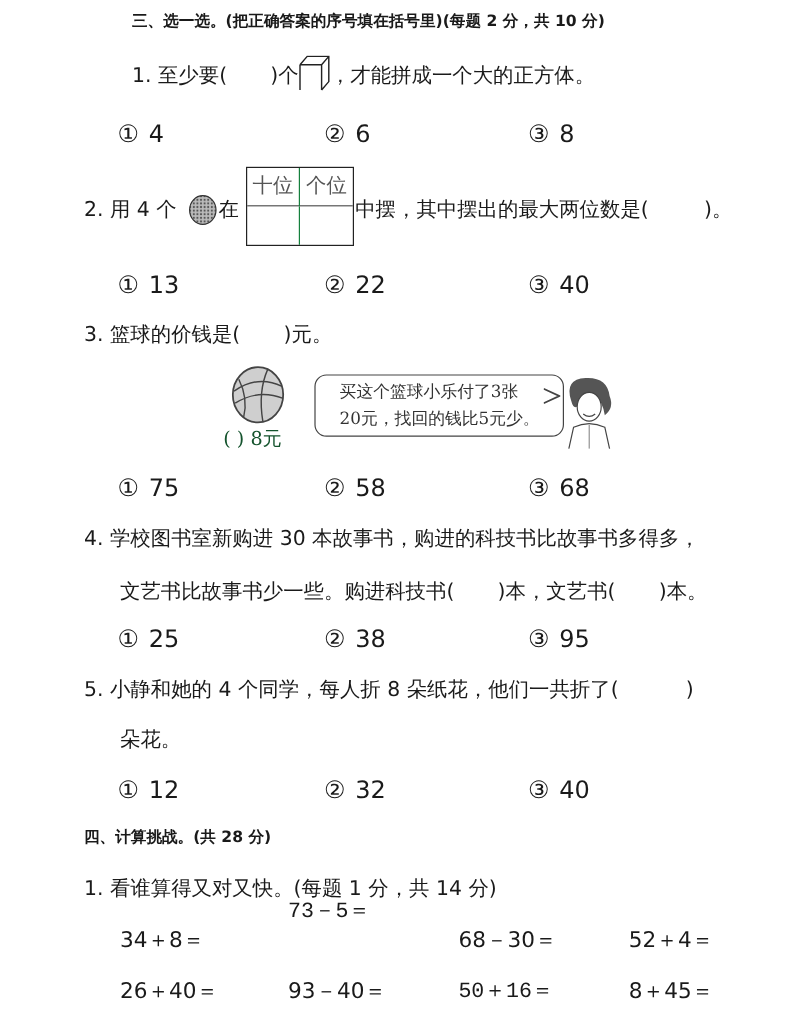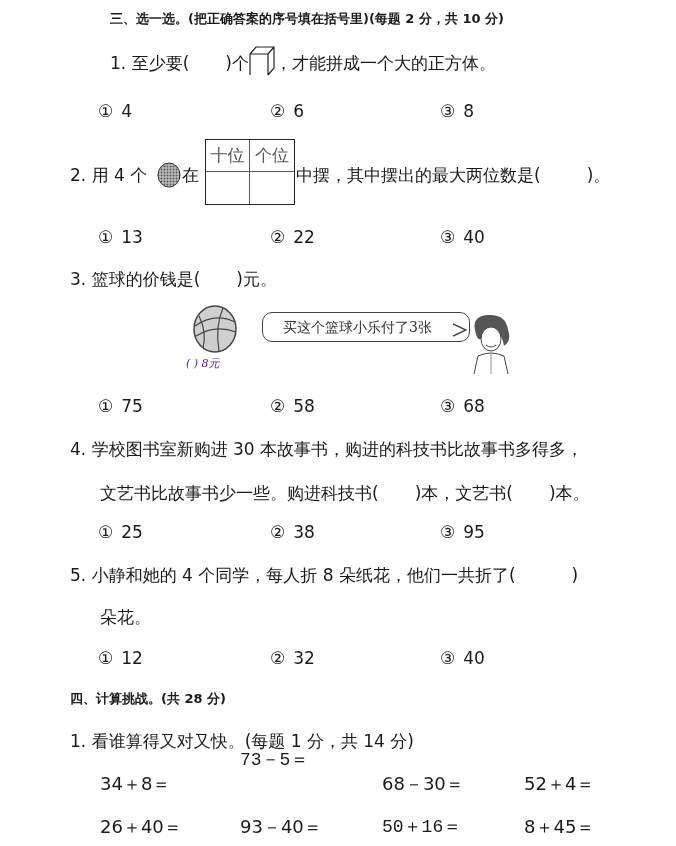--- a/index.html
+++ b/index.html
@@ -3,21 +3,21 @@
   <meta charset="utf-8">
   <style>
     html, body { margin: 0; padding: 0; }
     body {
       width: 676px; height: 846px; background: #ffffff; position: relative; overflow: hidden;
       font-family: "DejaVu Sans", "Liberation Sans", sans-serif; color: #1a1a1a;
     }
     .abs { position: absolute; white-space: nowrap; }
     .txt { font-size: 17px; line-height: 22px; }
     .sec { font-size: 13px; line-height: 22px; font-weight: bold; }
-    .opt { font-size: 17px; line-height: 22px; }
+    .opt { font-size: 20px; line-height: 22px; }
     .opt .circ { display: inline-block; margin-right: 8px; }
     .blank { display: inline-block; }
     .cube { display: inline-block; vertical-align: middle; }
     .pv-table {
       position: absolute; border: 1.5px solid #222; background: #fff;
       display: grid; grid-template-columns: 1fr 1fr; grid-template-rows: 1fr 1fr;
     }
     .pv-cell { border-right: 1px solid #15803d; border-bottom: 1px solid #555; font-family: "DejaVu Serif", serif; font-size: 17px; color: #555; text-align: center; line-height: 30px; }
     .pv-cell:nth-child(2n) { border-right: none; }
     .pv-cell:nth-child(n+3) { border-bottom: none; }
@@ -75,23 +75,24 @@
   <span>3.</span>
   <span>篮球的价钱是(</span><span class="blank" style="width:36px;"></span><span>)元。</span>
 </div>
 <svg class="abs" style="left:193px; top:304px;" width="46" height="50">
   <ellipse cx="22" cy="25" rx="21" ry="23" fill="#cfcfcf" stroke="#444" stroke-width="1.5"></ellipse>
   <path d="M2 22 Q22 8 42 18" fill="none" stroke="#444" stroke-width="1.2"></path>
   <path d="M3 32 Q22 20 43 28" fill="none" stroke="#444" stroke-width="1.2"></path>
   <path d="M6 12 Q14 28 10 44" fill="none" stroke="#444" stroke-width="1.2"></path>
   <path d="M30 4 Q22 22 26 47" fill="none" stroke="#444" stroke-width="1.2"></path>
 </svg>
-<div class="abs" style="left:186px; top:356px; font-family:'DejaVu Serif',serif; font-size:11px; color:#4c1d95;font-style:italic;">(    ) 8元</div>
+<div class="abs" style="left:186px; top:356px; font-family:'DejaVu Serif',serif; font-size:16px; color:#14532d;">(    ) 8元</div>
 <div class="bubble" style="left:262px; top:312px; width:178px;padding-left:20px;">
   <div>买这个篮球小乐付了3张</div>
+  <div>20元，找回的钱比5元少。</div>
 </div>
 <svg class="abs" style="left:453px; top:320px;" width="14" height="20">
   <path d="M0 4 L13 10 L0 16" fill="#fff" stroke="#444" stroke-width="1.5"></path>
 </svg>
 <svg class="abs" style="left:466px; top:312px;" width="48" height="62">
   <path d="M10 22 Q4 4 22 3 Q40 2 42 18 Q46 28 38 34 Q36 22 30 18 Q20 16 16 26 Q12 30 10 22 Z" fill="#555"></path>
   <ellipse cx="25" cy="27" rx="10" ry="12" fill="#fff" stroke="#444" stroke-width="1"></ellipse>
   <path d="M20 33 Q25 37 30 33" fill="none" stroke="#444" stroke-width="1"></path>
   <path d="M8 62 L12 44 Q25 38 38 44 L42 62" fill="#fff" stroke="#444" stroke-width="1"></path>
   <path d="M25 42 L25 62" stroke="#777" stroke-width="0.8"></path>

